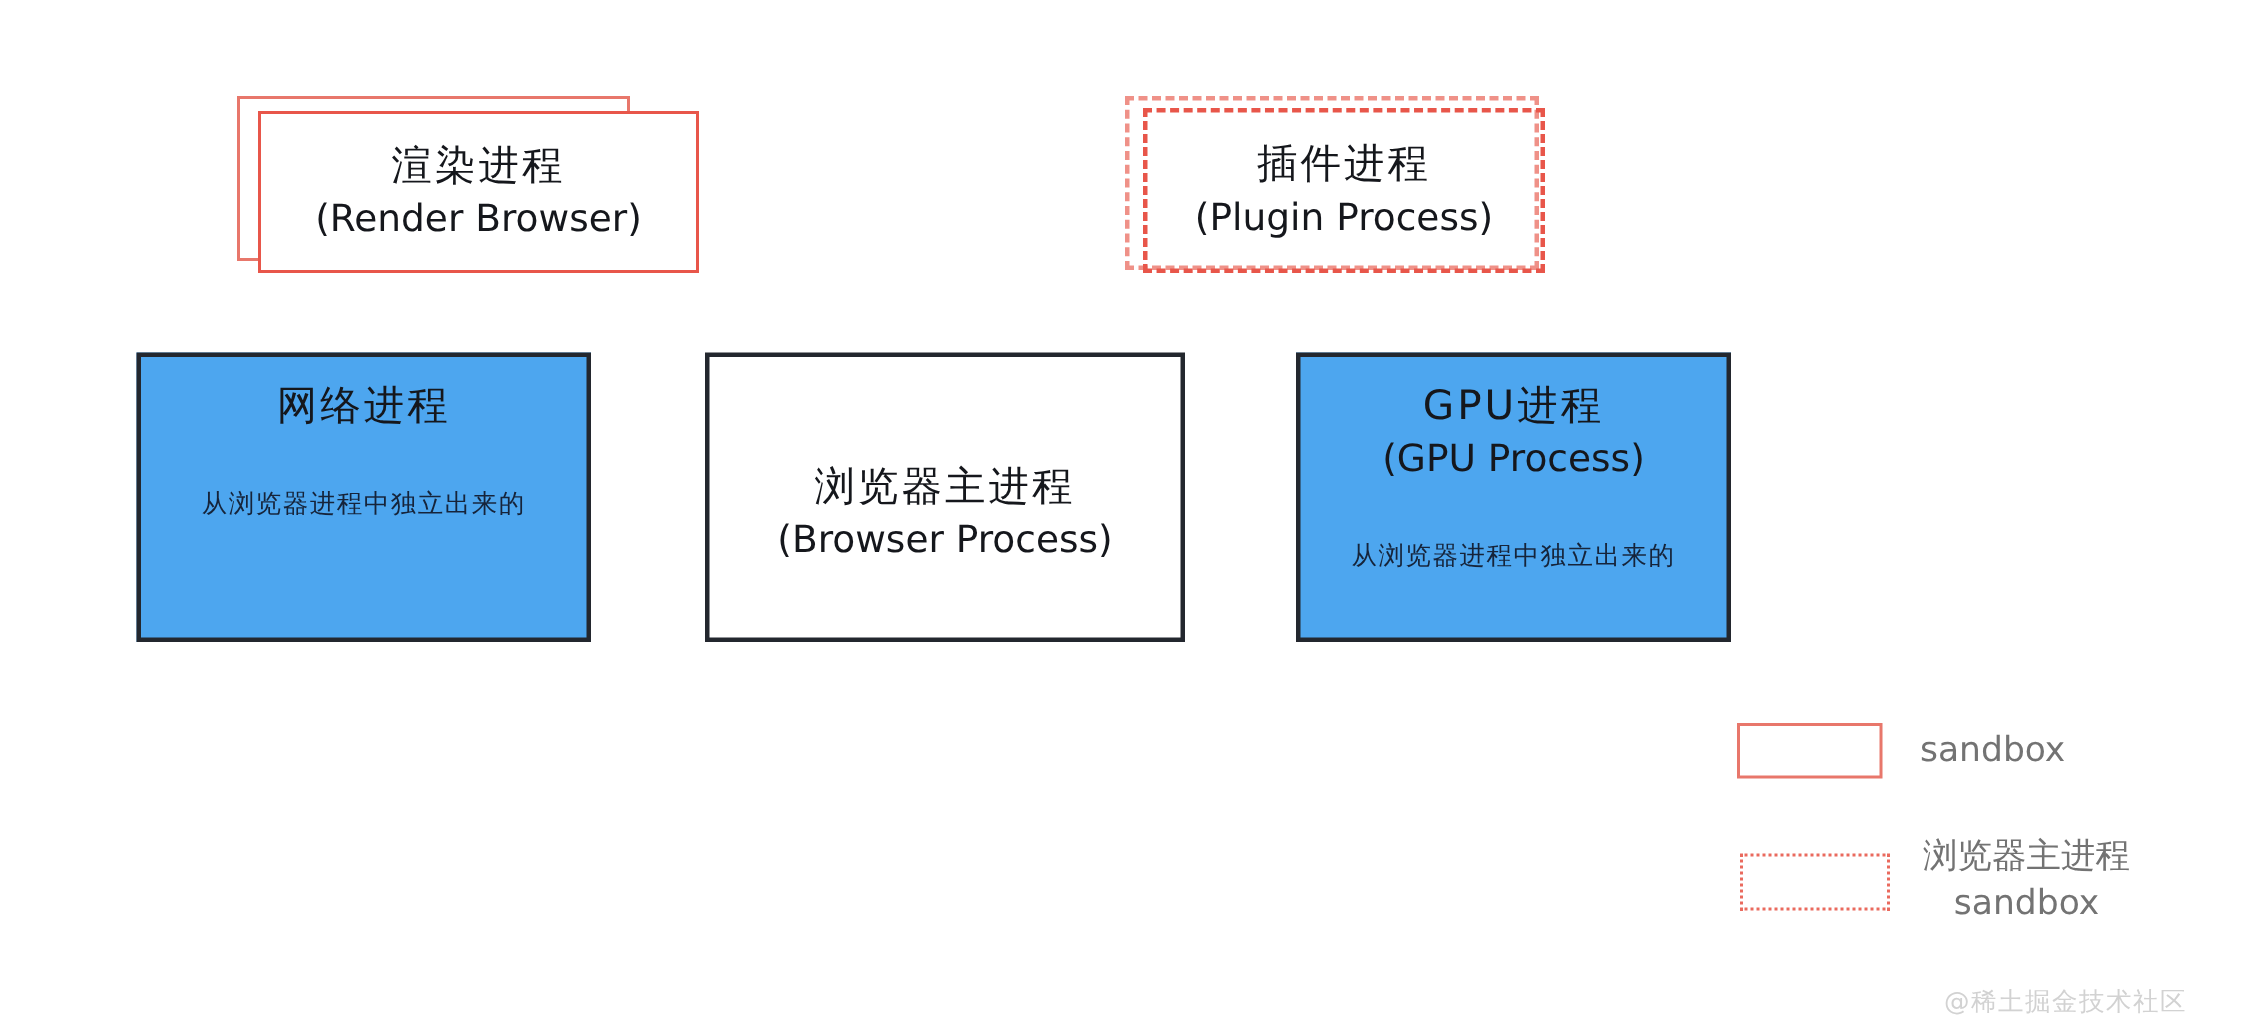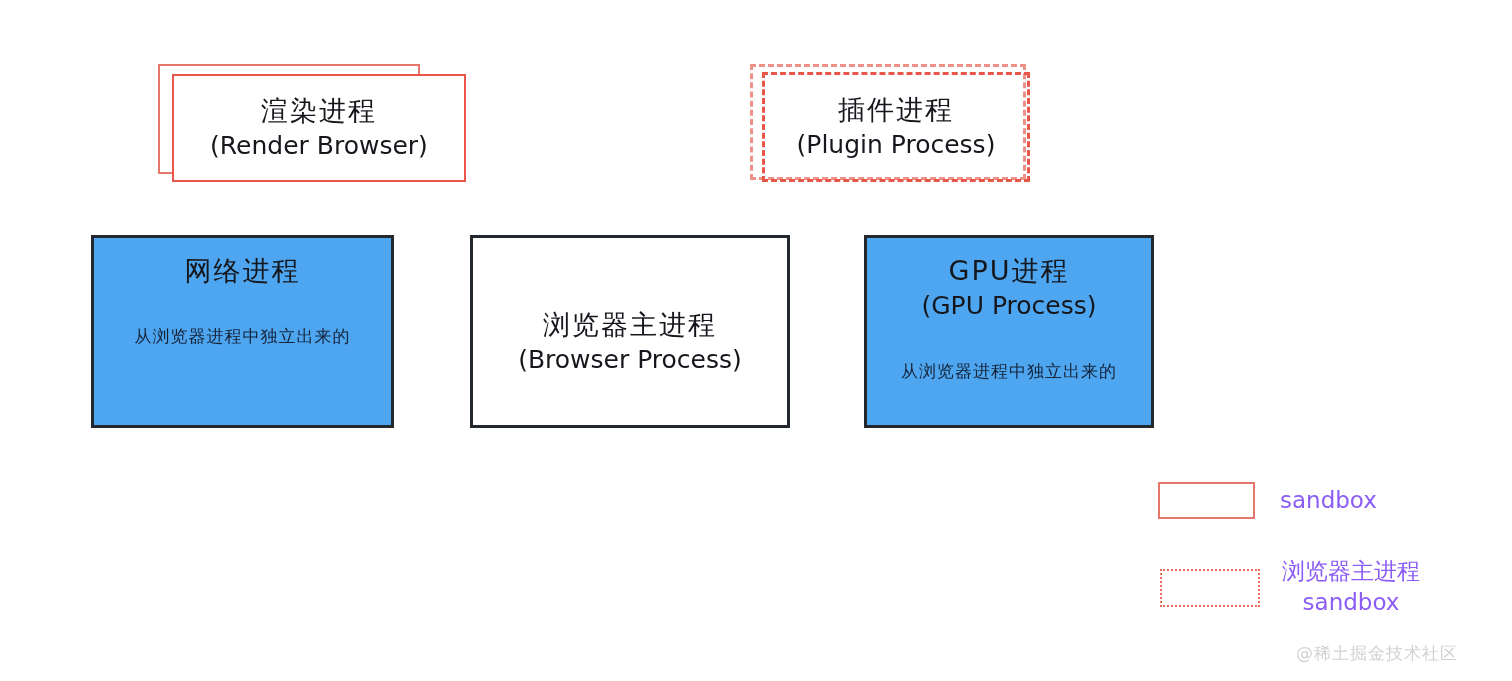--- a/index.html
+++ b/index.html
@@ -115,21 +115,21 @@
   }
   .swatch-solid {
     border: 2px solid #e8776b;
   }
   .swatch-dotted {
     border: 2px dotted #ea6a5e;
   }
   .legend-label {
     font-size: 23px;
     line-height: 1.35;
-    color: #8b5cf6;
+    color: #737373;
     text-align: center;
     white-space: pre-line;
   }
 
   .watermark {
     position: absolute;
     font-size: 17px;
     letter-spacing: 1px;
     color: #d2d2d2;
     white-space: nowrap;
@@ -190,15 +190,15 @@
     <div class="swatch swatch-solid" style="width:97px; height:37px;"></div>
     <div class="legend-label" style="margin-left:25px;">sandbox</div>
   </div>
 
   <div class="legend-row" style="left:1160px; top:558px;">
     <div class="swatch swatch-dotted" style="width:100px; height:38px;"></div>
     <div class="legend-label" style="margin-left:22px; margin-top:-2px;">浏览器主进程
 sandbox</div>
   </div>
 
-  <div class="watermark" style="left:1296px; top:642px;">@稀土掘金技术社区</div>
+  <div class="watermark" style="left:1296px; top:656px;">@稀土掘金技术社区</div>
 
 </div>
 
 </body></html>

